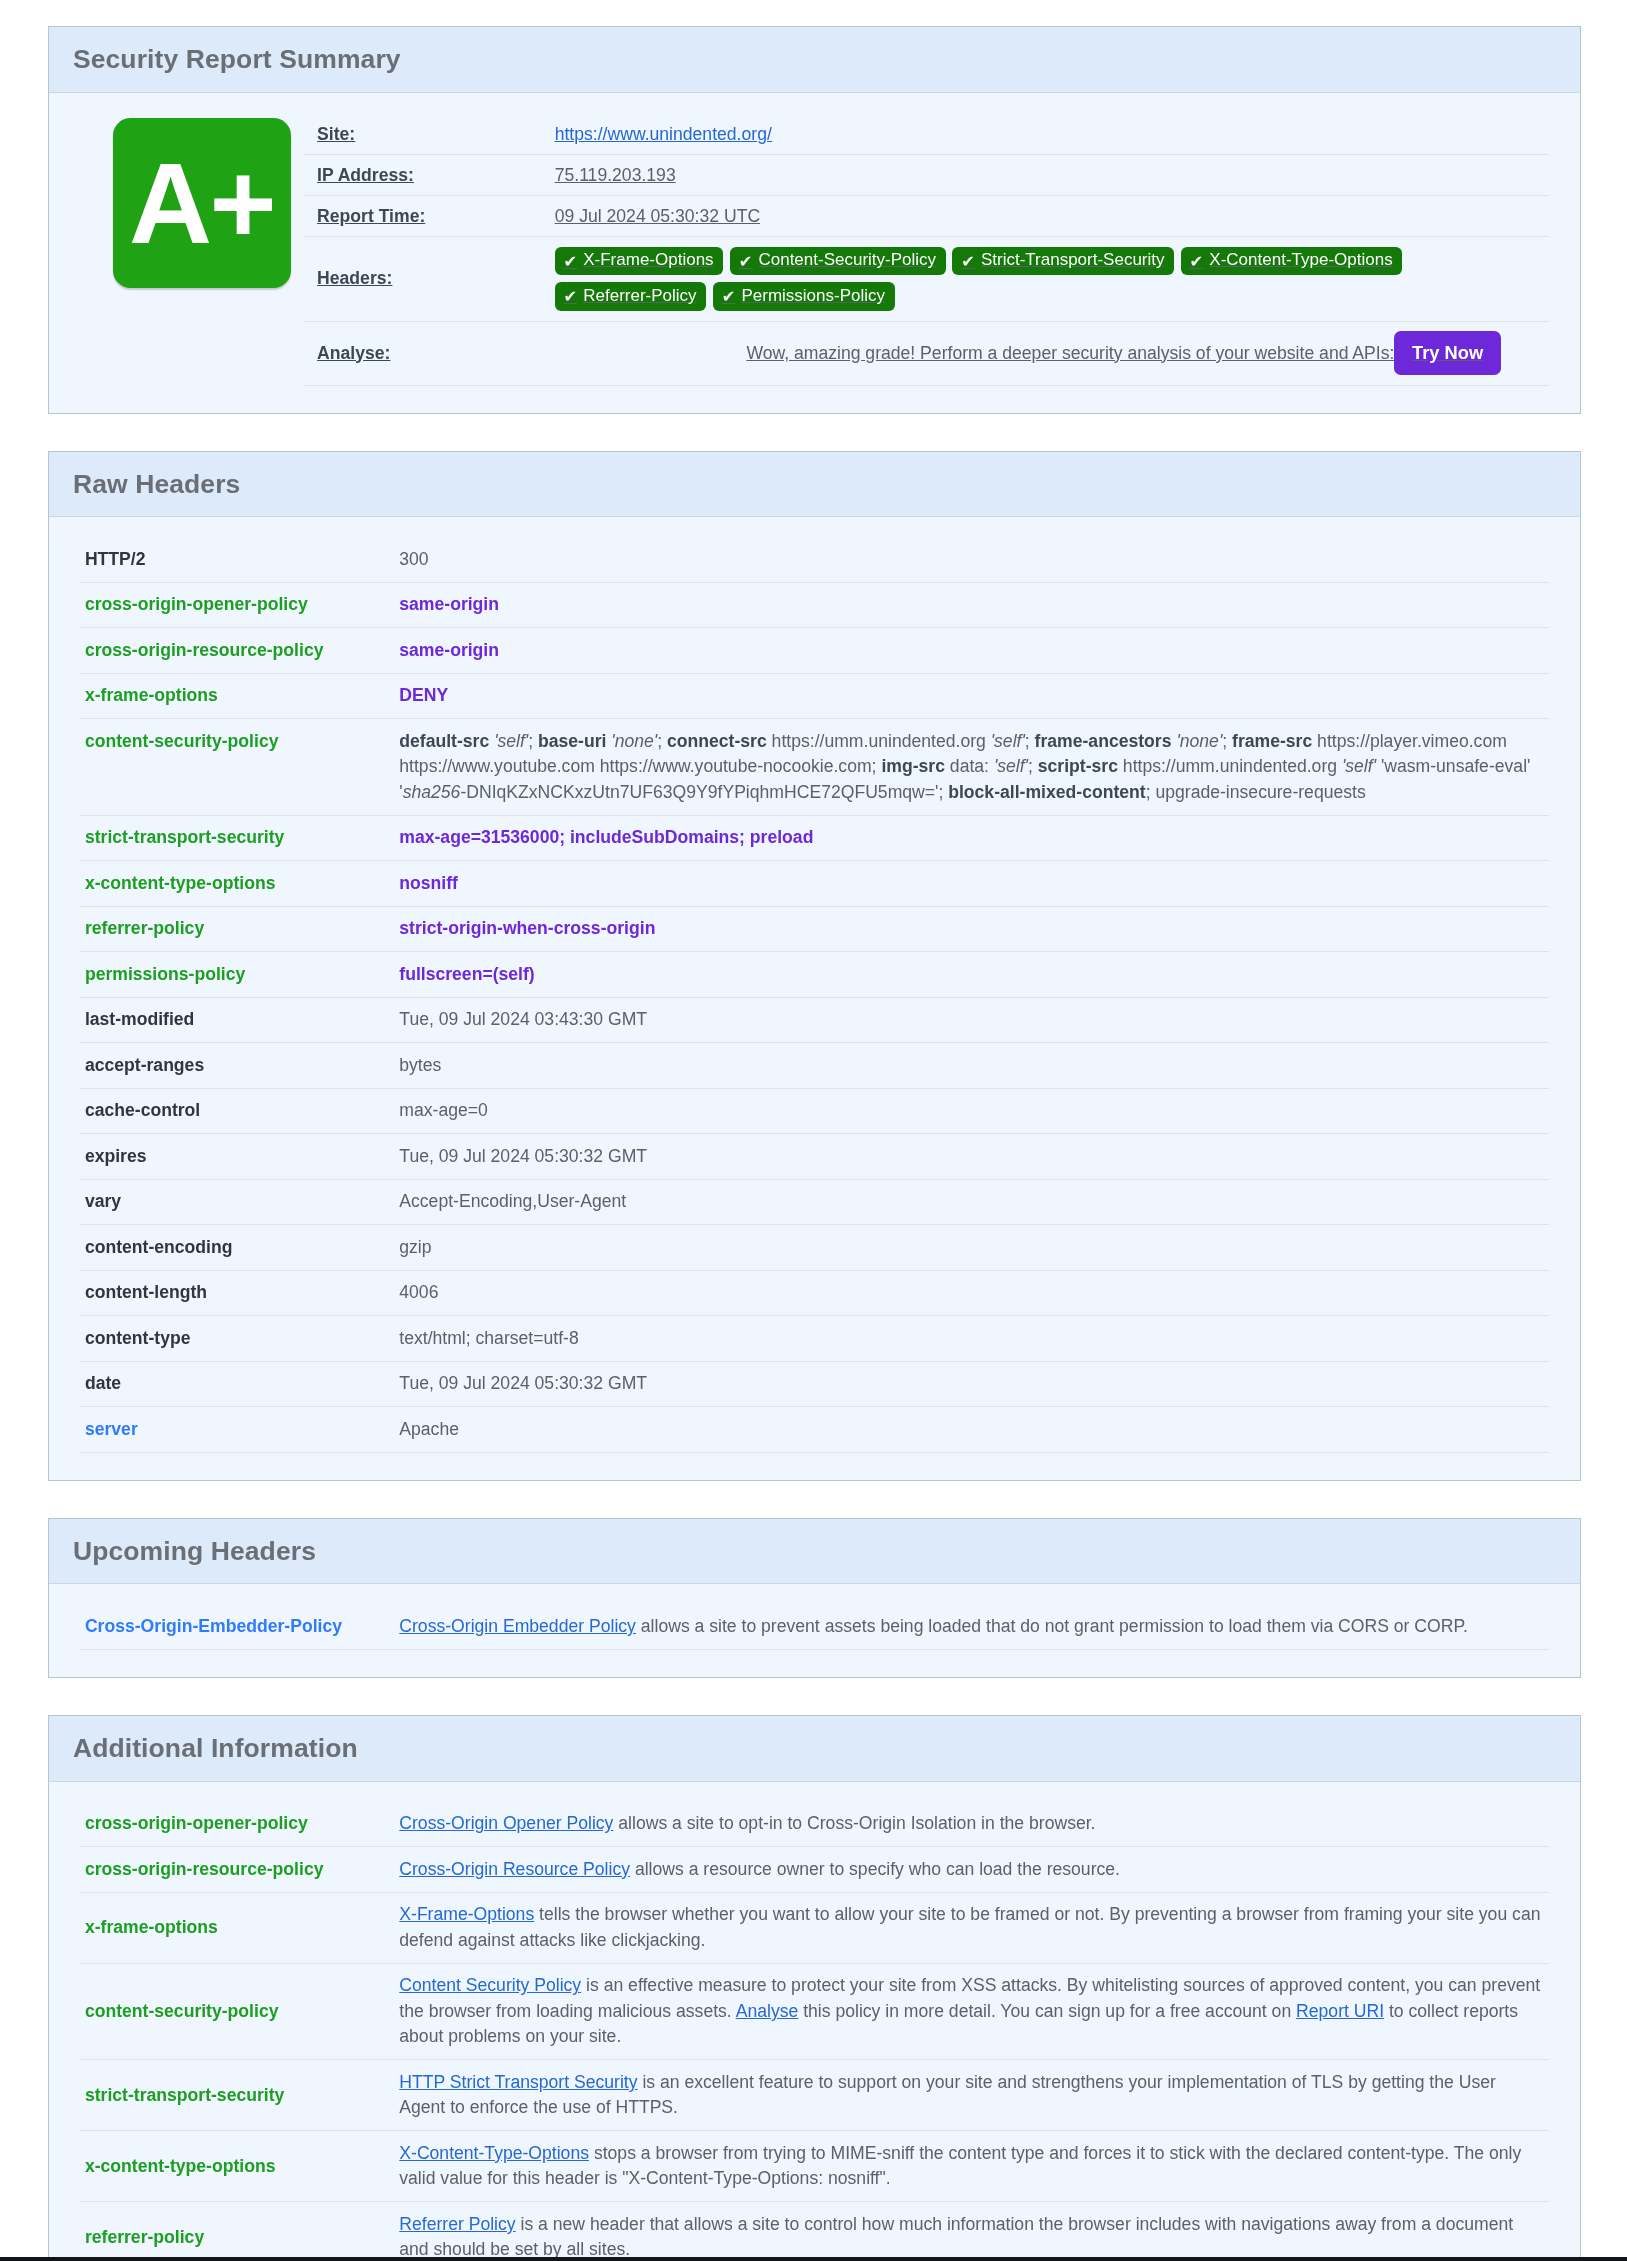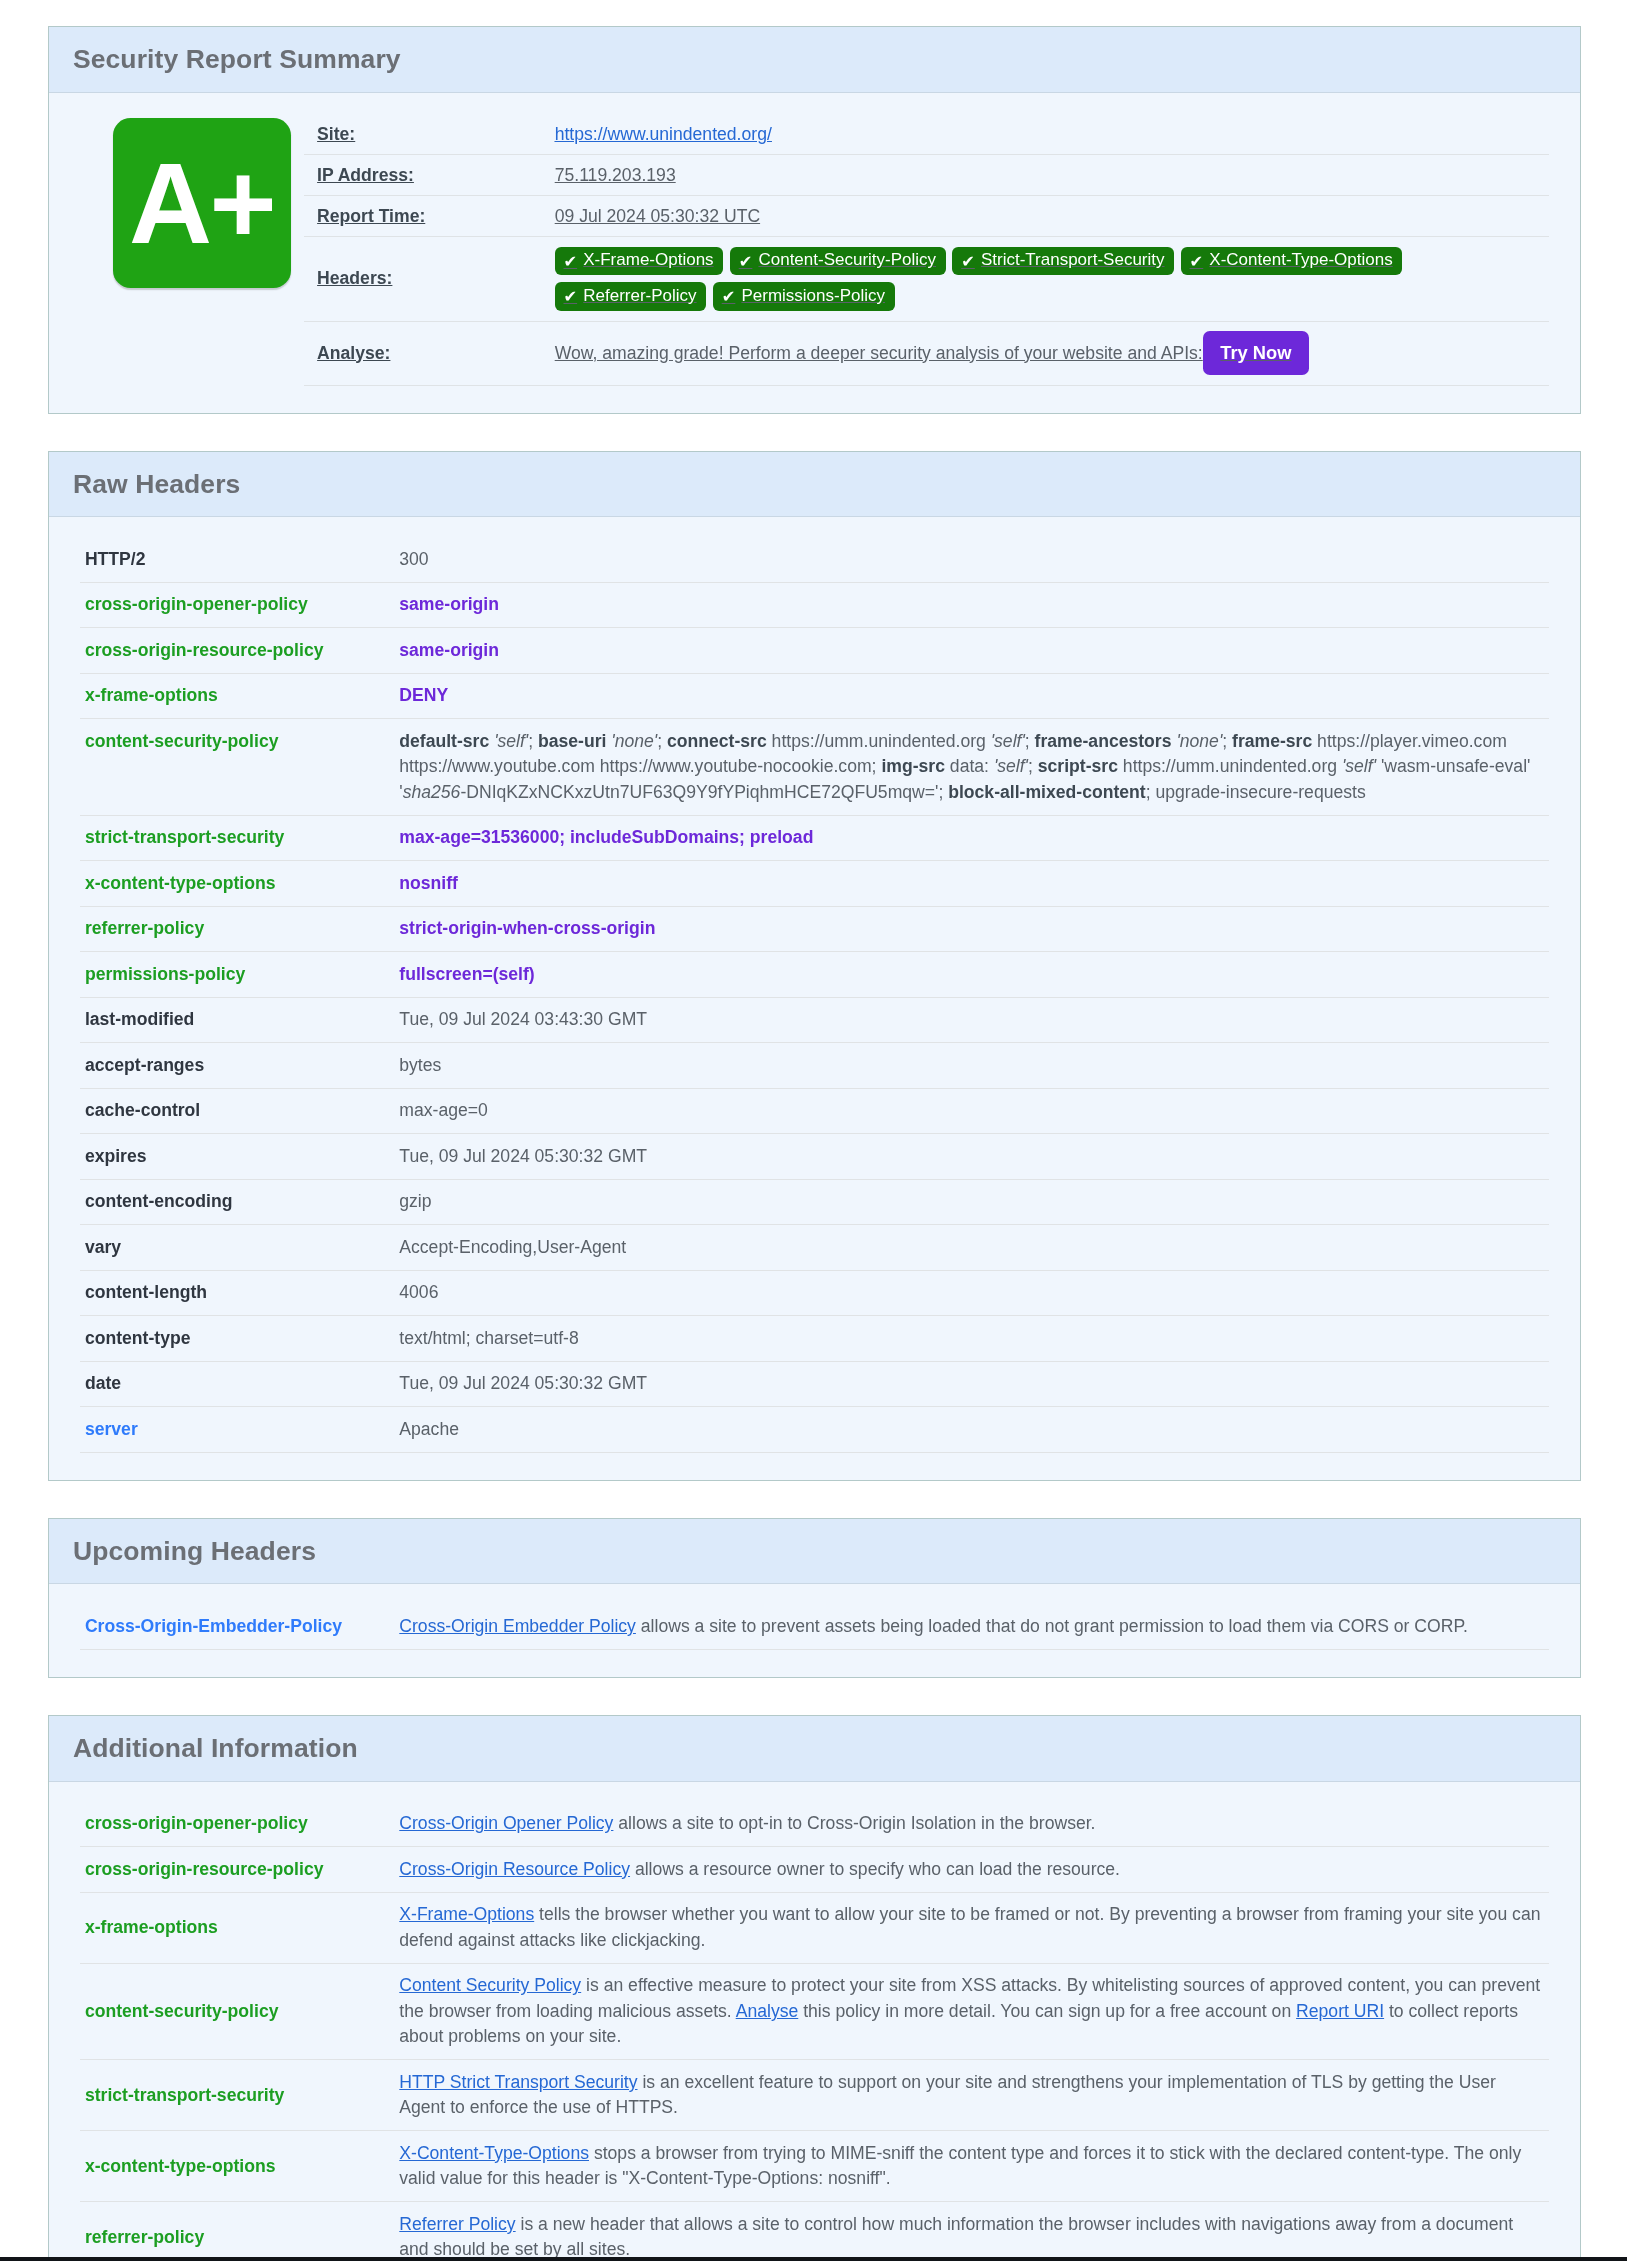--- a/index.html
+++ b/index.html
@@ -107,21 +107,21 @@
     white-space: nowrap;
     display: inline-flex;
     align-items: center;
     gap: 6.1px;
   }
   .badge .check { font-size: 16.3px; line-height: 1; }
   .advanced-row td { border-bottom: 1.4px solid #dfe3e6; }
   .adv-inner {
     display: flex;
     align-items: center;
-    justify-content: flex-start;
+    justify-content: flex-end;
     padding-right: 41px;
   }
   .adv-text { color: #5a6169; font-size: 17.6px; }
   .btn-primary {
     background: #6d28d9;
     color: #fff;
     font-weight: bold;
     font-size: 18.3px;
     border: none;
     border-radius: 6.8px;
@@ -298,26 +298,26 @@
             </tr>
             <tr>
               <td class="k ">cache-control</td>
               <td class="v">max-age=0</td>
             </tr>
             <tr>
               <td class="k ">expires</td>
               <td class="v">Tue, 09 Jul 2024 05:30:32 GMT</td>
             </tr>
             <tr>
+              <td class="k ">vary</td>
+              <td class="v">Accept-Encoding,User-Agent</td>
+            </tr>
+            <tr>
               <td class="k ">content-encoding</td>
               <td class="v">gzip</td>
-            </tr>
-            <tr>
-              <td class="k ">vary</td>
-              <td class="v">Accept-Encoding,User-Agent</td>
             </tr>
             <tr>
               <td class="k ">content-length</td>
               <td class="v">4006</td>
             </tr>
             <tr>
               <td class="k ">content-type</td>
               <td class="v">text/html; charset=utf-8</td>
             </tr>
             <tr>

